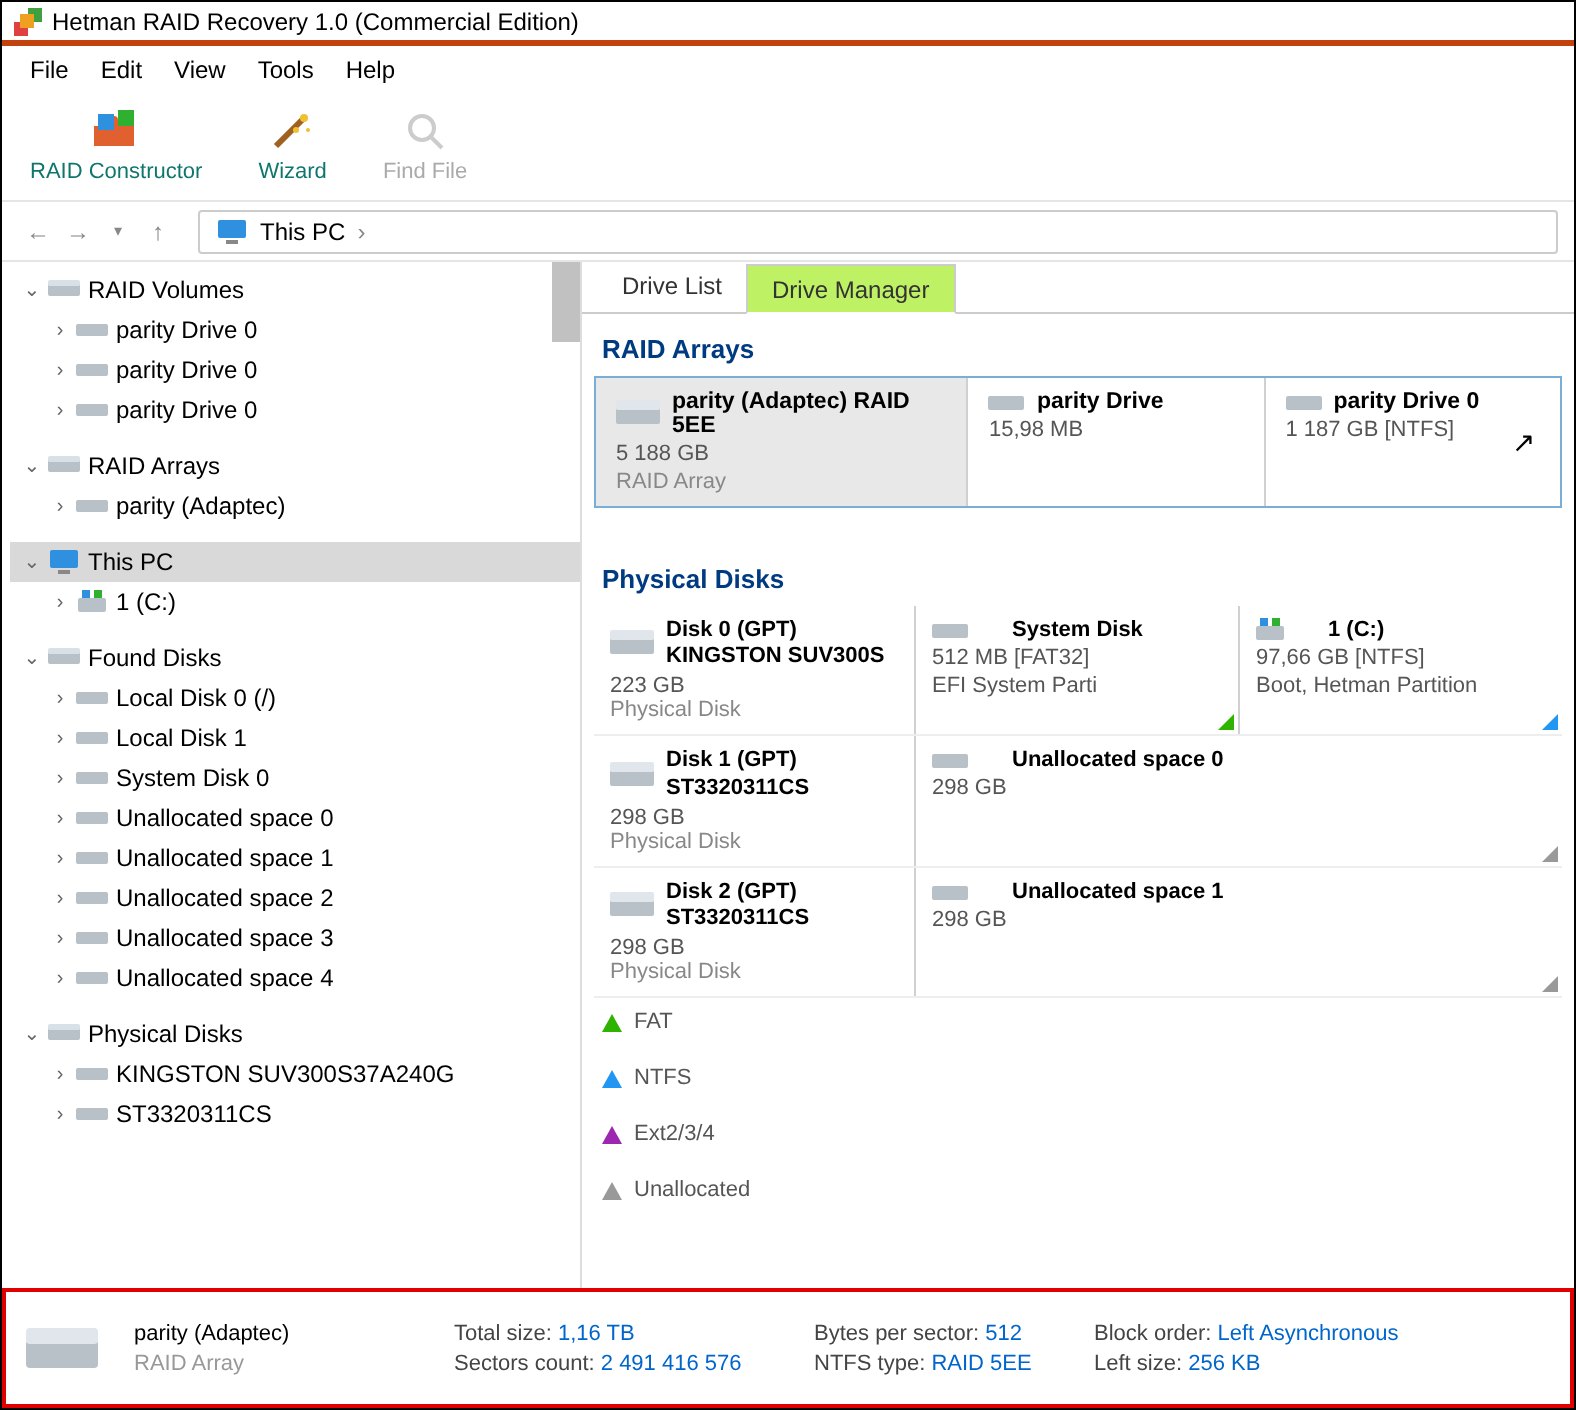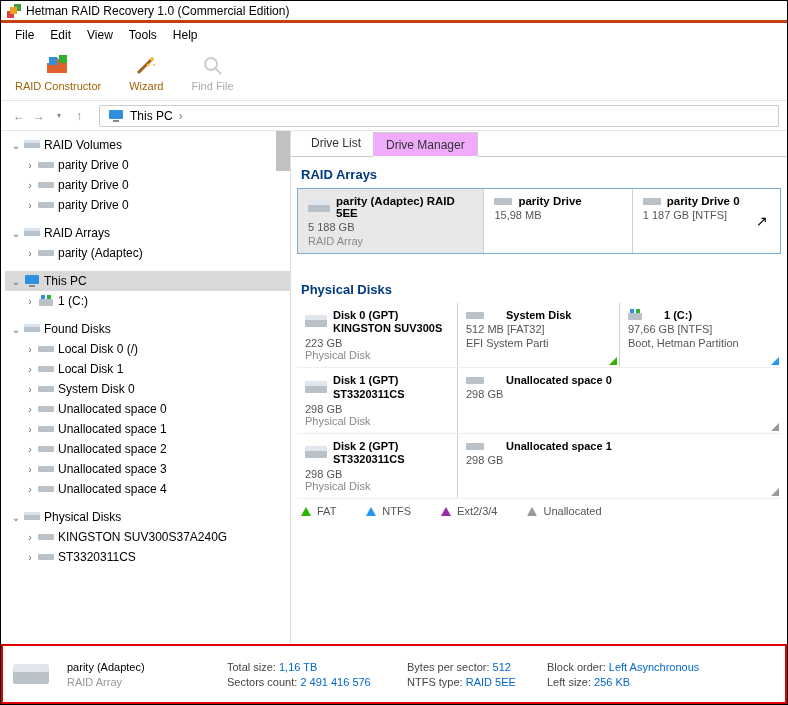--- a/index.html
+++ b/index.html
@@ -6,21 +6,21 @@
 body { background: #fff; width: 788px; height: 705px; border: 1px solid #000; overflow: hidden; font-size: 12px; color: #000; }
 
 .title-bar { display: flex; align-items: center; padding: 3px 6px; height: 22px; border-bottom: 3px solid #c2410c; }
 .title-bar .app-icon { width: 14px; height: 14px; margin-right: 5px; }
 .title-bar .title { font-size: 12px; }
 
 .menu-bar { display: flex; padding: 3px 6px; height: 22px; }
 .menu-bar .item { padding: 2px 8px; cursor: default; }
 
 .toolbar { display: flex; padding: 6px 0; height: 56px; border-bottom: 1px solid #e5e5e5; }
-.toolbar .btn { display: flex; flex-direction: column; align-items: center; justify-content: center; padding: 0 14px; color: #a16207; }
+.toolbar .btn { display: flex; flex-direction: column; align-items: center; justify-content: center; padding: 0 14px; color: #0f766e; }
 .toolbar .btn.disabled { color: #aaa; }
 .toolbar .btn .icon { height: 24px; display: flex; align-items: center; justify-content: center; }
 .toolbar .btn .lbl { font-size: 11px; margin-top: 2px; }
 
 .nav-bar { display: flex; align-items: center; height: 30px; padding: 0 8px; border-bottom: 1px solid #e5e5e5; }
 .nav-bar .nav-arrow { width: 20px; height: 20px; display: flex; align-items: center; justify-content: center; color: #888; }
 .nav-bar .crumb-wrap { margin-left: 10px; display: flex; align-items: center; border: 1px solid #ccc; border-radius: 2px; padding: 2px 8px; flex: 1; height: 22px; }
 .nav-bar .crumb-wrap .pc-icon { margin-right: 6px; }
 .nav-bar .crumb { font-size: 12px; }
 
@@ -31,21 +31,21 @@
 .tree-node.selected { background: #d9d9d9; }
 .tree-node .caret { width: 14px; text-align: center; color: #666; font-size: 10px; }
 .tree-node .ticon { width: 18px; display: flex; align-items: center; justify-content: center; margin-right: 3px; }
 .tree-node .tlabel { font-size: 12px; }
 .tree-child { padding-left: 18px; }
 .scrollbar-thumb { position: absolute; right: 0; top: 0; width: 14px; height: 40px; background: #c1c1c1; }
 
 .content-panel { flex: 1; display: flex; flex-direction: column; overflow: hidden; }
 .tabs { display: flex; border-bottom: 1px solid #ccc; height: 26px; padding-left: 8px; }
 .tab { padding: 5px 12px; font-size: 12px; color: #333; }
-.tab.active { border: 1px solid #ccc; border-bottom: 1px solid #fff; background: #f0abfc; position: relative; top: 1px; }
+.tab.active { border: 1px solid #ccc; border-bottom: 1px solid #fff; background: #bef264; position: relative; top: 1px; }
 
 .section-title { font-weight: bold; color: #003a80; font-size: 13px; padding: 10px 10px 6px; }
 .array-row { display: flex; border: 1px solid #7aaed6; margin: 0 6px; }
 .array-card { padding: 6px 10px; border-right: 1px solid #d0d0d0; flex: 1; }
 .array-card.selected { background: #e8e8e8; }
 .array-card .hd { display: flex; align-items: center; gap: 6px; }
 .array-card .nm { font-weight: 600; font-size: 11.5px; }
 .array-card .det { color: #555; font-size: 11px; margin-top: 2px; }
 .array-card .typ { color: #888; font-size: 11px; margin-top: 2px; }
 .cursor-ptr { position: relative; }
@@ -57,21 +57,21 @@
 .disk-main .hd { display: flex; align-items: center; gap: 6px; }
 .disk-main .nm { font-weight: 600; font-size: 11px; line-height: 1.2; }
 .disk-main .det { color: #555; font-size: 11px; margin-top: 2px; }
 .disk-main .typ { color: #888; font-size: 11px; }
 .disk-part { flex: 1; padding: 6px 8px; border-left: 1px solid #d0d0d0; position: relative; }
 .disk-part .hd { display: flex; align-items: center; gap: 22px; }
 .disk-part .nm { font-weight: 600; font-size: 11px; }
 .disk-part .det { color: #555; font-size: 11px; margin-top: 2px; }
 .disk-part .triangle { position: absolute; bottom: 2px; right: 2px; width: 0; height: 0; border-left: 8px solid transparent; border-bottom: 8px solid; }
 
-.legend { display: flex; padding: 6px 10px; gap: 30px; }
+.legend { display: flex; padding: 6px 10px; gap: 16px; flex-direction: column; }
 .legend .leg { display: flex; align-items: center; gap: 6px; font-size: 11px; color: #555; }
 .legend .tri { width: 0; height: 0; border-left: 5px solid transparent; border-right: 5px solid transparent; border-bottom: 9px solid; }
 
 .status-panel { height: 60px; border: 2px solid #e00000; display: flex; padding: 6px 10px; align-items: center; }
 .status-panel .sicon { width: 40px; margin-right: 14px; }
 .status-panel .col { display: flex; flex-direction: column; gap: 3px; font-size: 11px; }
 .status-panel .col.name { width: 160px; }
 .status-panel .col.c1 { width: 180px; }
 .status-panel .col.c2 { width: 140px; }
 .status-panel .nm { color: #000; }

